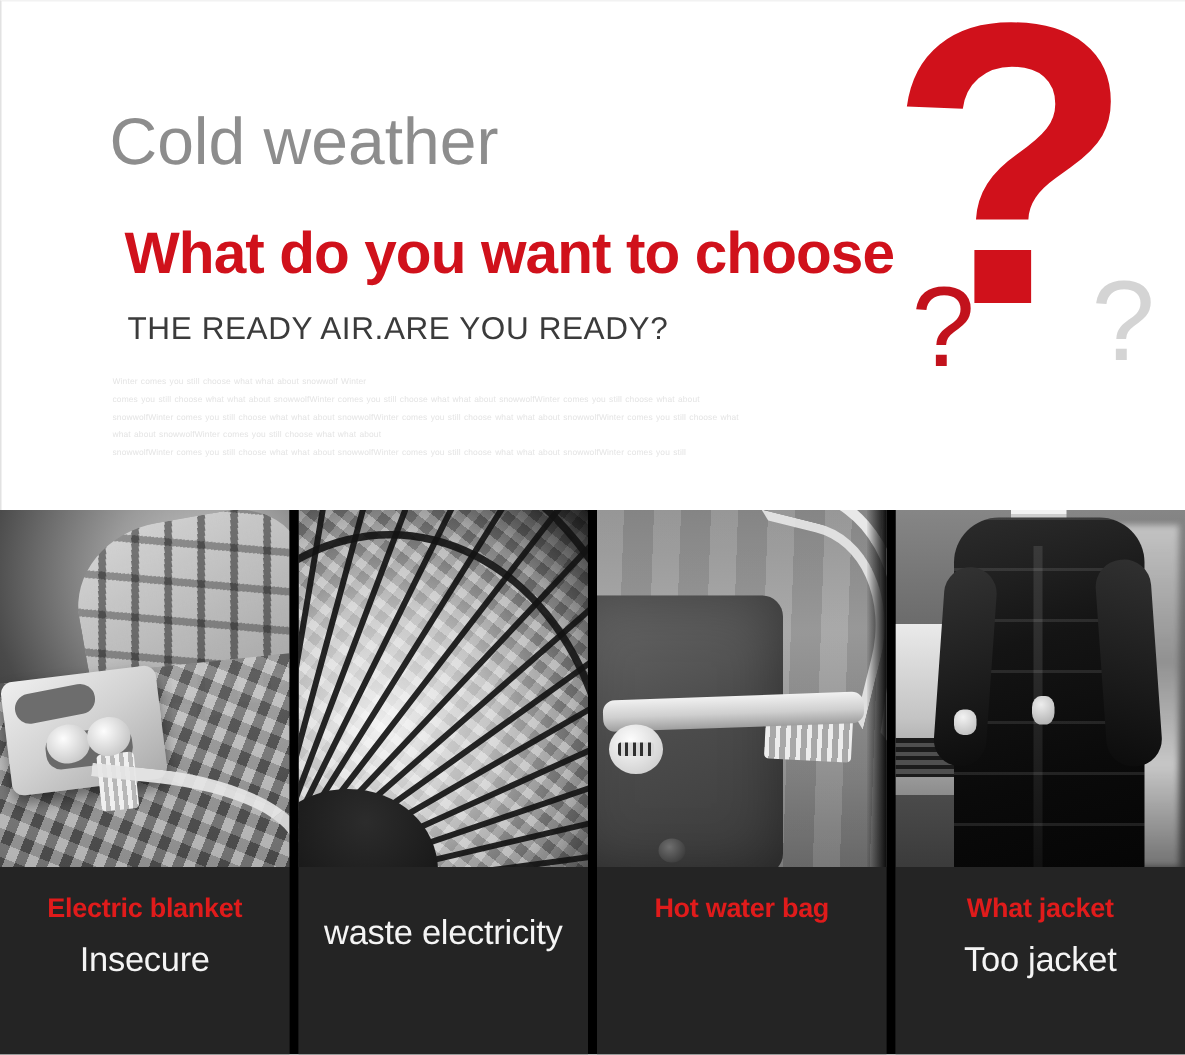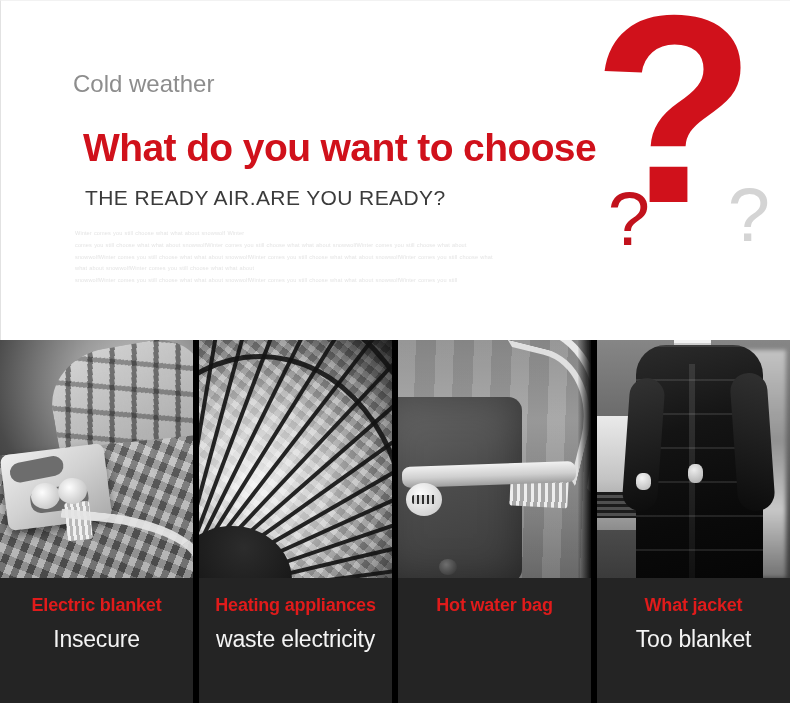--- a/index.html
+++ b/index.html
@@ -77,21 +77,21 @@
 
   .hero-text {
     position: absolute;
     left: 72px;
     top: 70px;
     width: 560px;
     z-index: 3;
   }
 
   .title-sub {
-    font-size: 24px;
+    font-size: 44px;
     color: #8d8d8d;
     font-weight: normal;
     letter-spacing: 0px;
     line-height: 1.1;
     margin: 0;
   }
 
   .title-main {
     font-size: 39px;
     color: #d0111b;
@@ -540,21 +540,20 @@
             <span style="transform: rotate(-24.4deg);"></span>
             <span style="transform: rotate(-18.8deg);"></span>
             <span style="transform: rotate(-13.2deg);"></span>
             <span style="transform: rotate(-7.6deg);"></span>
           </div>
         <div class="p2-ring"></div>
         <div class="p2-ring r2"></div>
         <div class="p2-hub"></div>
       </div>
       <div class="panel-caption">
-        <div class="cap-title">Heating appliances</div>
         <div class="cap-sub">waste electricity</div>
       </div>
     </div>
 
     <div class="panel">
       <div class="panel-photo">
         <div class="ph p3-bg"></div>
         <div class="p3-desk"></div>
         <div class="p3-cable"></div>
         <div class="p3-cable c2"></div>
@@ -578,18 +577,18 @@
         <div class="p4-scarf"></div>
         <div class="p4-coat"></div>
         <div class="p4-quilt"></div>
         <div class="p4-sleeveL"></div>
         <div class="p4-sleeveR"></div>
         <div class="p4-handL"></div>
         <div class="p4-handR"></div>
       </div>
       <div class="panel-caption">
         <div class="cap-title">What jacket</div>
-        <div class="cap-sub">Too blanket</div>
+        <div class="cap-sub">Too jacket</div>
       </div>
     </div>
 
   </div>
 </div>
 
 </body></html>

